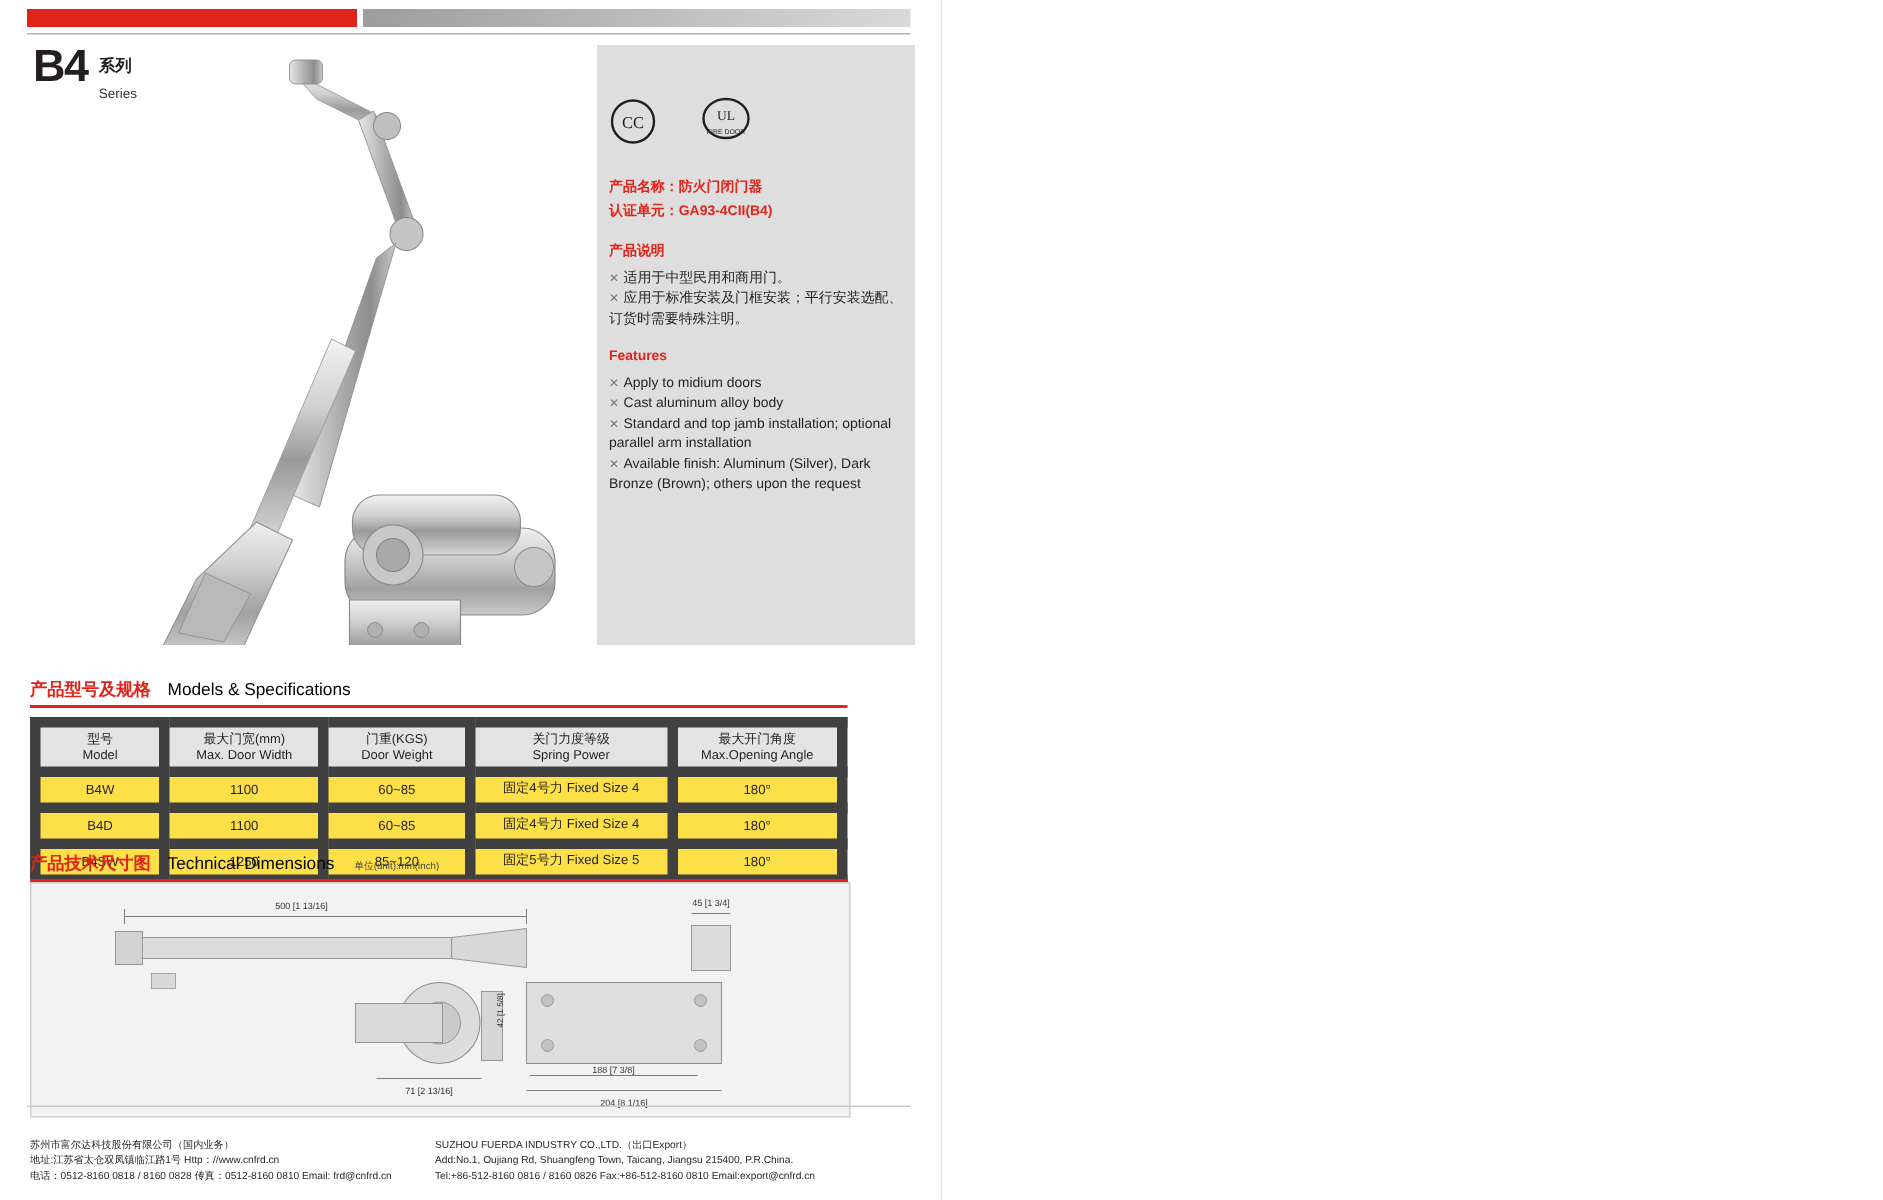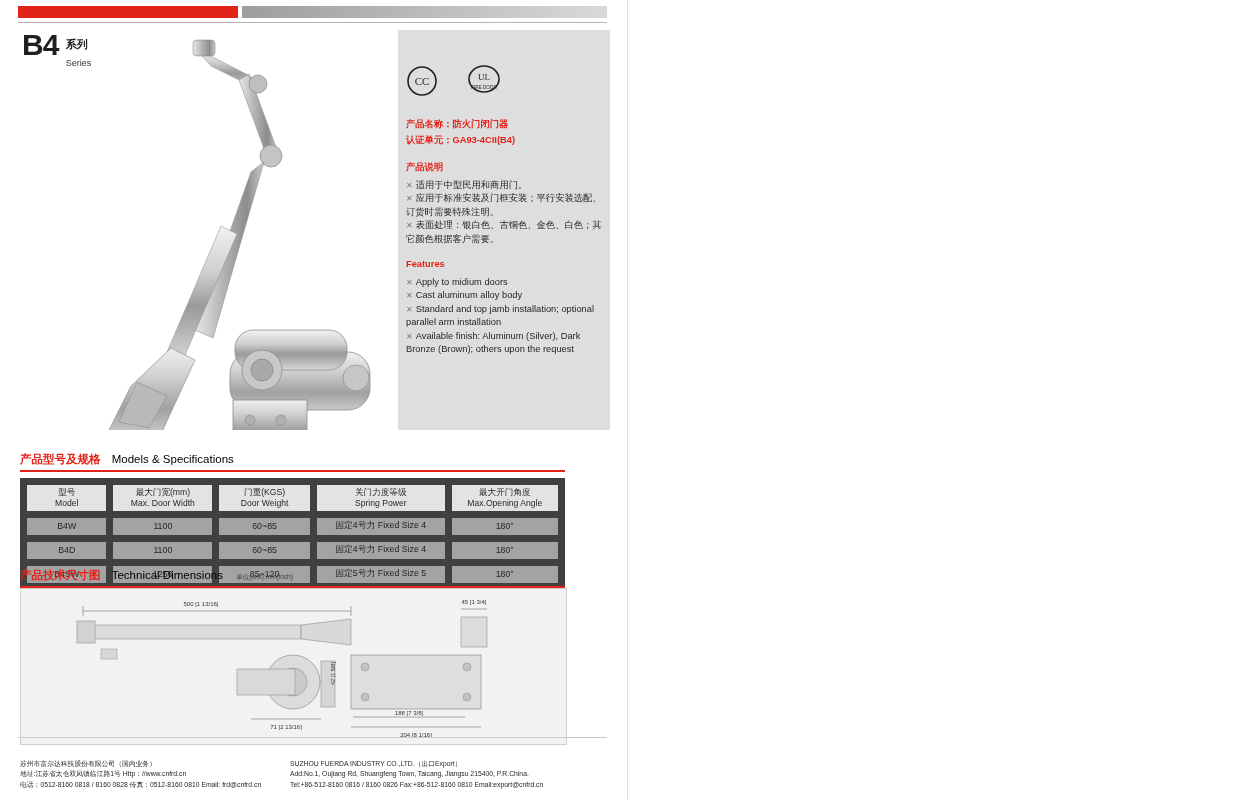--- a/index.html
+++ b/index.html
@@ -35,21 +35,21 @@
   .product-img{position:absolute;}
   .gray-panel{position:absolute;background:#dedede;}
 
   .spec-text{font-size:9.3px;line-height:13.5px;color:#231f20;}
   .spec-text .t{color:#e2231a;font-weight:bold;}
   .bullet{margin-right:3px;font-size:8px;color:#777;}
 
   table.models{border-collapse:collapse;width:545px;font-size:9px;}
   table.models th,table.models td{border:7px solid #404040;text-align:center;padding:2px 0;}
   table.models thead th{background:#e3e3e3;font-size:8.6px;line-height:11px;font-weight:normal;}
-  table.models tbody td{background:#a3a3a3;font-size:8.8px;padding:2.5px 0;}
+  table.models tbody td{background:#fde047;font-size:8.8px;padding:2.5px 0;}
   .note{font-size:7.6px;color:#333;}
 
   .dim-box{position:absolute;border:1px solid #cfcfcf;background:#f2f2f2;}
 
   
   .footer{position:absolute;bottom:10px;font-size:6.8px;line-height:10.5px;color:#231f20;}
   .footer-rule{position:absolute;height:1px;background:#c9c9c9;}
 
   
   .wm{
@@ -97,21 +97,20 @@
     </div>
 
     <div class="spec-text" style="position:absolute;left:406px;top:118px;width:196px;">
       <div class="t">产品名称：防火门闭门器</div>
       <div class="t" style="margin-top:2px;">认证单元：GA93-4CII(B4)</div>
 
       <div class="t" style="margin-top:14px;">产品说明</div>
       <div style="margin-top:4px;">
         <div><span class="bullet">✕</span><span>适用于中型民用和商用门。</span></div>
         <div><span class="bullet">✕</span><span>应用于标准安装及门框安装；平行安装选配、订货时需要特殊注明。</span></div>
-        <div><span class="bullet">✕</span><span>表面处理：银白色、古铜色、金色、白色；其它颜色根据客户需要。</span></div>
       </div>
 
       <div class="t" style="margin-top:12px;">Features</div>
       <div style="margin-top:4px;">
         <div><span class="bullet">✕</span><span>Apply to midium doors</span></div>
         <div><span class="bullet">✕</span><span>Cast aluminum alloy body</span></div>
         <div><span class="bullet">✕</span><span>Standard and top jamb installation; optional parallel arm installation</span></div>
         <div><span class="bullet">✕</span><span>Available finish: Aluminum (Silver), Dark Bronze (Brown); others upon the request</span></div>
       </div>
     </div>

